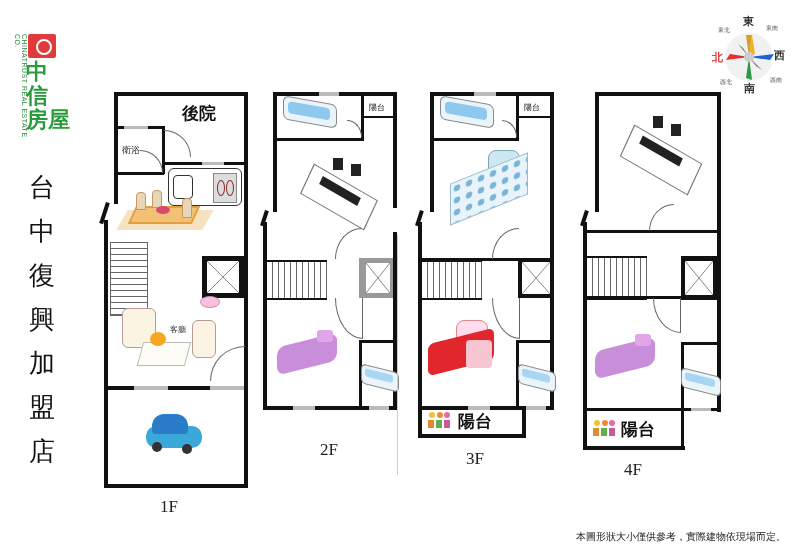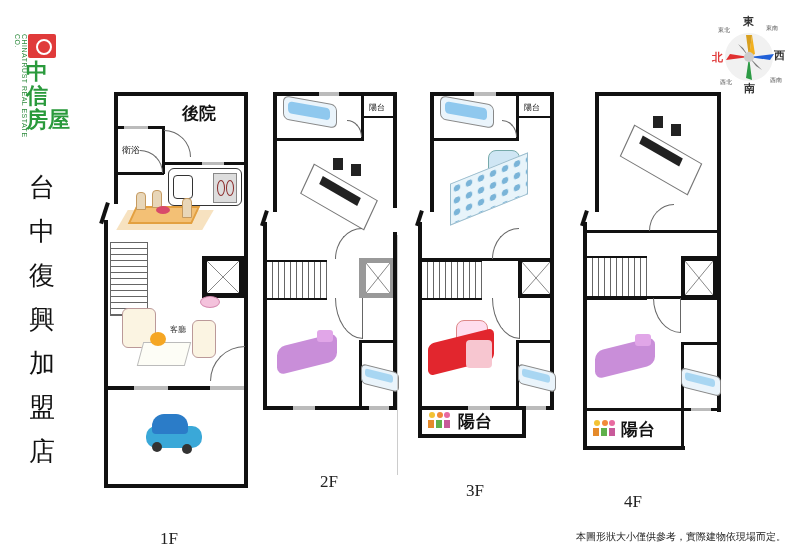--- a/index.html
+++ b/index.html
@@ -7,21 +7,21 @@
   .abs{position:absolute;}
   .logo{left:14px;top:30px;width:70px;height:120px;}
   .logo-side{position:absolute;left:0;top:4px;writing-mode:vertical-rl;font-family:"Liberation Sans",sans-serif;font-size:7px;color:#2e8b3e;letter-spacing:0.5px;}
   .logo-mark{position:absolute;left:14px;top:4px;width:28px;height:24px;background:#e03a3a;border-radius:2px;}
   .logo-mark::after{content:"";position:absolute;left:8px;top:5px;width:12px;height:12px;border-radius:50%;border:2px solid #fff;background:#e03a3a;}
   .logo-text{position:absolute;left:12px;top:30px;font-family:"DejaVu Sans",sans-serif;font-weight:bold;color:#2a9a3c;font-size:22px;line-height:24px;}
   .logo-text .l1{display:block;}
   .title-vert{left:22px;top:165px;width:40px;font-size:26px;line-height:44px;color:#111;text-align:center;}
   .title-vert span{display:block;}
   .compass{left:712px;top:18px;width:74px;height:74px;}
-  .floor-label{font-family:"Liberation Serif",serif;font-size:17px;color:#222;margin-top:32px;}
+  .floor-label{font-family:"Liberation Serif",serif;font-size:17px;color:#222;}
   .wall{position:absolute;background:#111;}
   .gwall{position:absolute;background:#999;}
   .win{position:absolute;background:#bbb;}
   .room-label{position:absolute;font-family:"DejaVu Sans",sans-serif;font-weight:bold;color:#111;}
   .stairs{position:absolute;background:repeating-linear-gradient(90deg,#fff 0 5px,#666 5px 6px);border-top:2px solid #111;border-bottom:2px solid #111;}
   .stairs-h{position:absolute;background:repeating-linear-gradient(180deg,#fff 0 5px,#666 5px 6px);border:1px solid #666;}
   .shaft{position:absolute;background:#111;}
   .shaft .inner{position:absolute;left:5px;top:5px;right:5px;bottom:5px;background:#fff;}
   .door{position:absolute;border:1px solid #666;border-radius:0 100% 0 0;border-left:none;border-bottom:none;}
   .footer-note{right:14px;top:530px;font-family:"DejaVu Serif",serif;font-size:10px;color:#222;}

